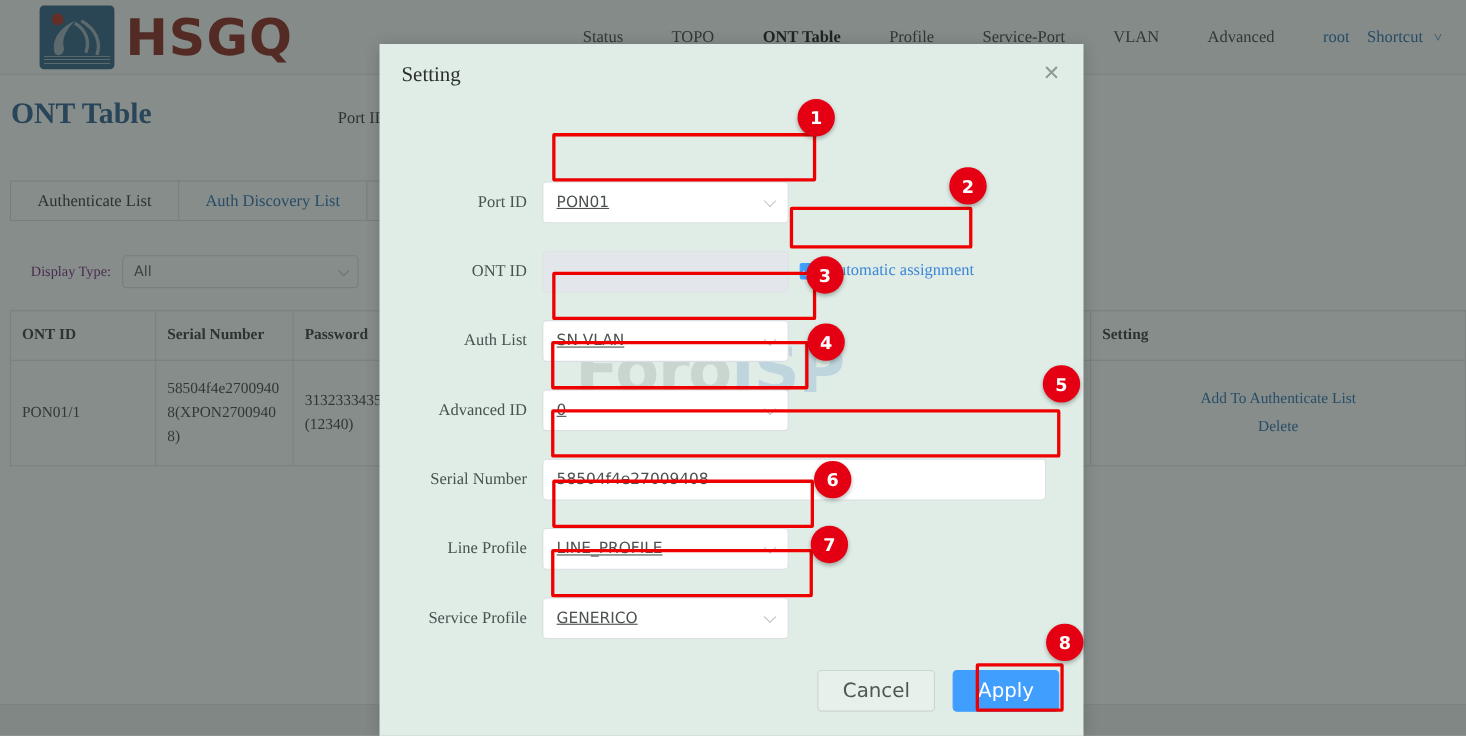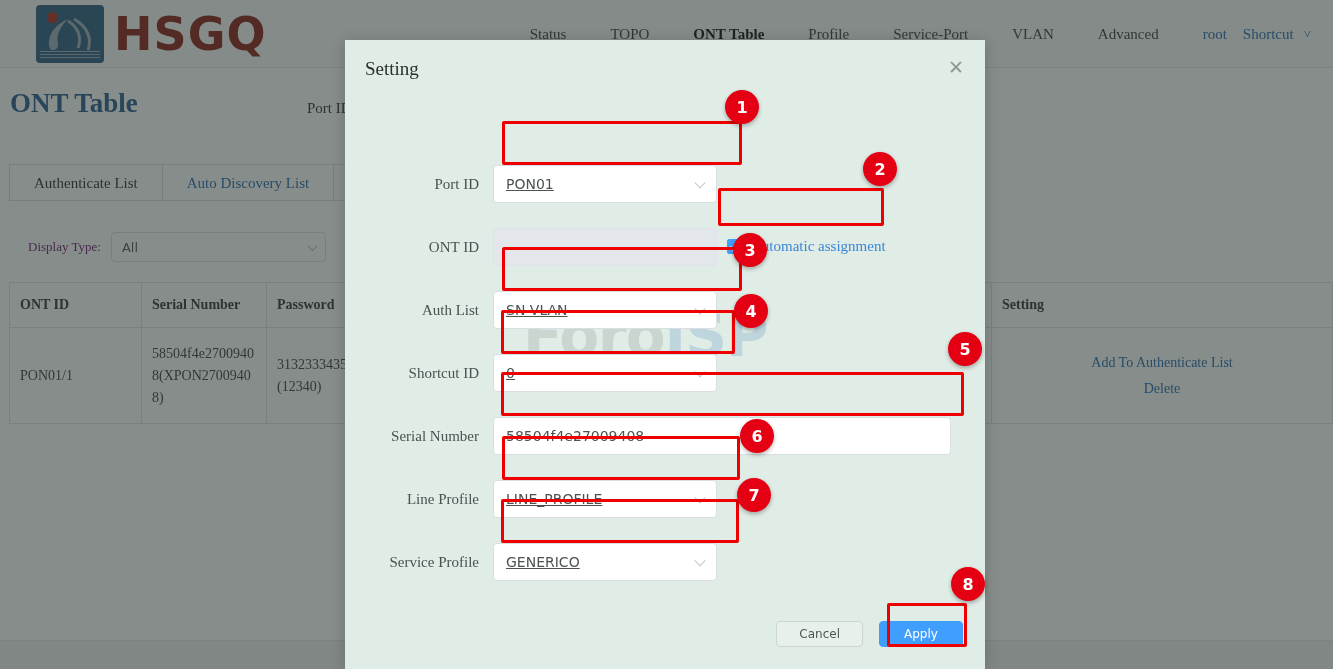--- a/index.html
+++ b/index.html
@@ -175,22 +175,22 @@
   }
   .cbox:after {
     content: ""; position: absolute; left: 4px; top: 1px;
     width: 4px; height: 8px; border: solid #fff;
     border-width: 0 2px 2px 0; transform: rotate(44deg);
   }
   .auto-assign .aa-label { font-size: 15px; color: #3c87d6; }
 
   .btn-row { position: absolute; right: 22px; bottom: 22px; display: flex; gap: 16px; }
   .btn {
-    height: 26px; min-width: 84px; border-radius: 4px;
-    font-family: "DejaVu Sans", sans-serif; font-size: 12px;
+    height: 38px; min-width: 84px; border-radius: 4px;
+    font-family: "DejaVu Sans", sans-serif; font-size: 18px;
     display: flex; align-items: center; justify-content: center; cursor: pointer;
   }
   .btn-cancel { background: #e7f0ea; border: 1px solid #ccd6d0; color: #4f5754; padding: 0 22px; }
   .btn-apply  { background: #409eff; border: 1px solid #409eff; color: #fff; padding: 0 22px; }
 
   
   .anno-box {
     position: absolute; border: 3px solid #ee0000; border-radius: 2px;
     pointer-events: none;
   }
@@ -233,21 +233,21 @@
       <a href="#" class="shortcut">Shortcut</a>
       <span class="chev">˅</span>
     </div>
   </div>
 
   <div class="page-title">ONT Table</div>
   <div class="port-id-top">Port ID</div>
 
   <div class="tabs">
     <div class="tab">Authenticate List</div>
-    <div class="tab active">Auto Discovery List</div>
+    <div class="tab active">Auth Discovery List</div>
     <div class="tab">Vers</div>
   </div>
 
   <div class="filter-row">
     <span class="lbl">Display Type:</span>
     <div class="select-box">
       <span>All</span>
       <span class="chev-d"></span>
     </div>
   </div>
@@ -312,21 +312,21 @@
 
   <div class="form-row" style="top:250px">
     <div class="f-label">Auth List</div>
     <div class="field w-select">
       <span>SN VLAN</span>
       <span class="chev-d"></span>
     </div>
   </div>
 
   <div class="form-row" style="top:313px">
-    <div class="f-label">Shortcut ID</div>
+    <div class="f-label">Advanced ID</div>
     <div class="field w-select">
       <span>0</span>
       <span class="chev-d"></span>
     </div>
   </div>
 
   <div class="form-row" style="top:376px">
     <div class="f-label">Serial Number</div>
     <div class="field w-serial">
       <span>58504f4e27009408</span>

